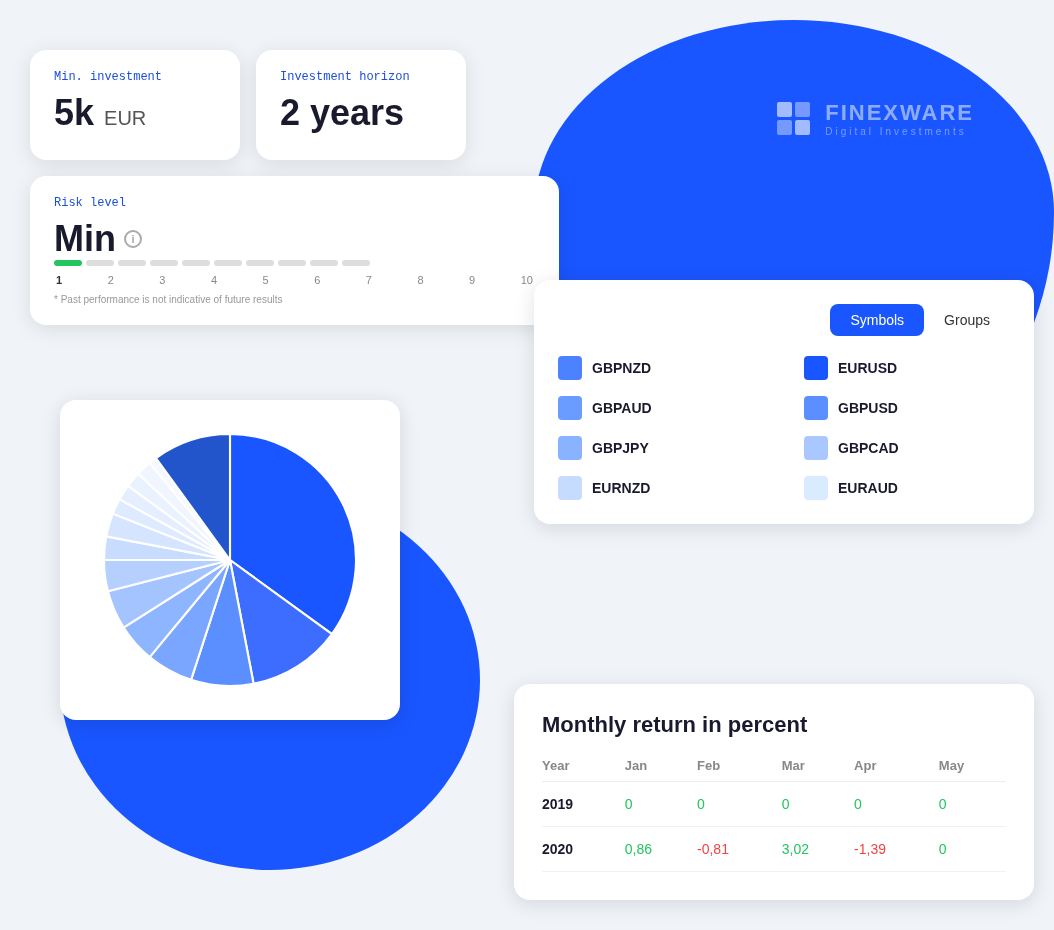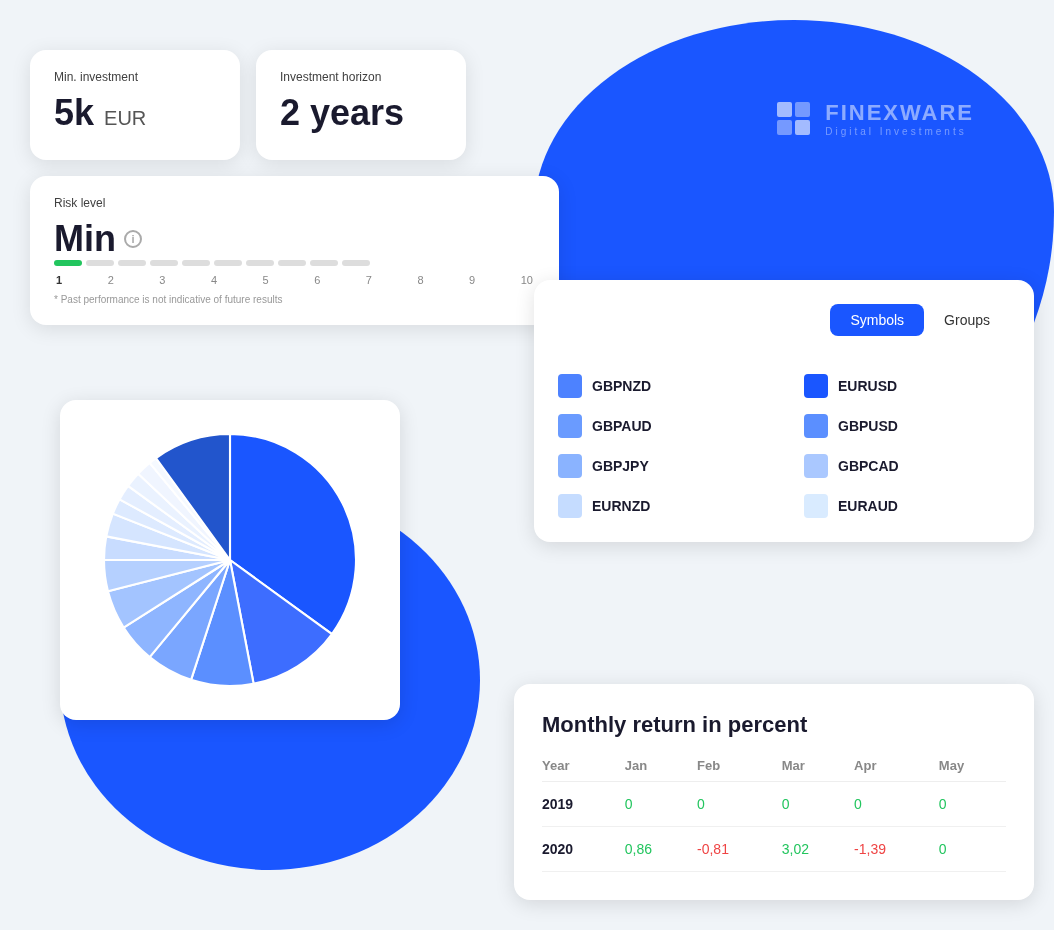--- a/index.html
+++ b/index.html
@@ -58,22 +58,23 @@
       box-shadow: 0 4px 20px rgba(0,0,0,0.1);
     }
 
     .card-small {
       width: 210px;
       min-height: 110px;
     }
 
     .card-label {
       font-size: 12px;
-      color: #404040;
+      color: #1d4ed8;
       margin-bottom: 8px;
+      font-family: Liberation Mono, monospace;
     }
 
     .card-value {
       font-size: 36px;
       font-weight: 700;
       color: #1a1a2e;
     }
 
     .card-value .unit {
       font-size: 20px;
@@ -204,21 +205,21 @@
       border-radius: 16px;
       padding: 24px;
       box-shadow: 0 4px 20px rgba(0,0,0,0.12);
       z-index: 10;
     }
 
     .symbols-tabs {
       display: flex;
       justify-content: flex-end;
       gap: 0;
-      margin-bottom: 38px;
+      margin-bottom: 20px;
     }
 
     .tab-btn {
       padding: 8px 20px;
       border-radius: 8px;
       border: none;
       cursor: pointer;
       font-size: 14px;
       font-weight: 500;
     }

